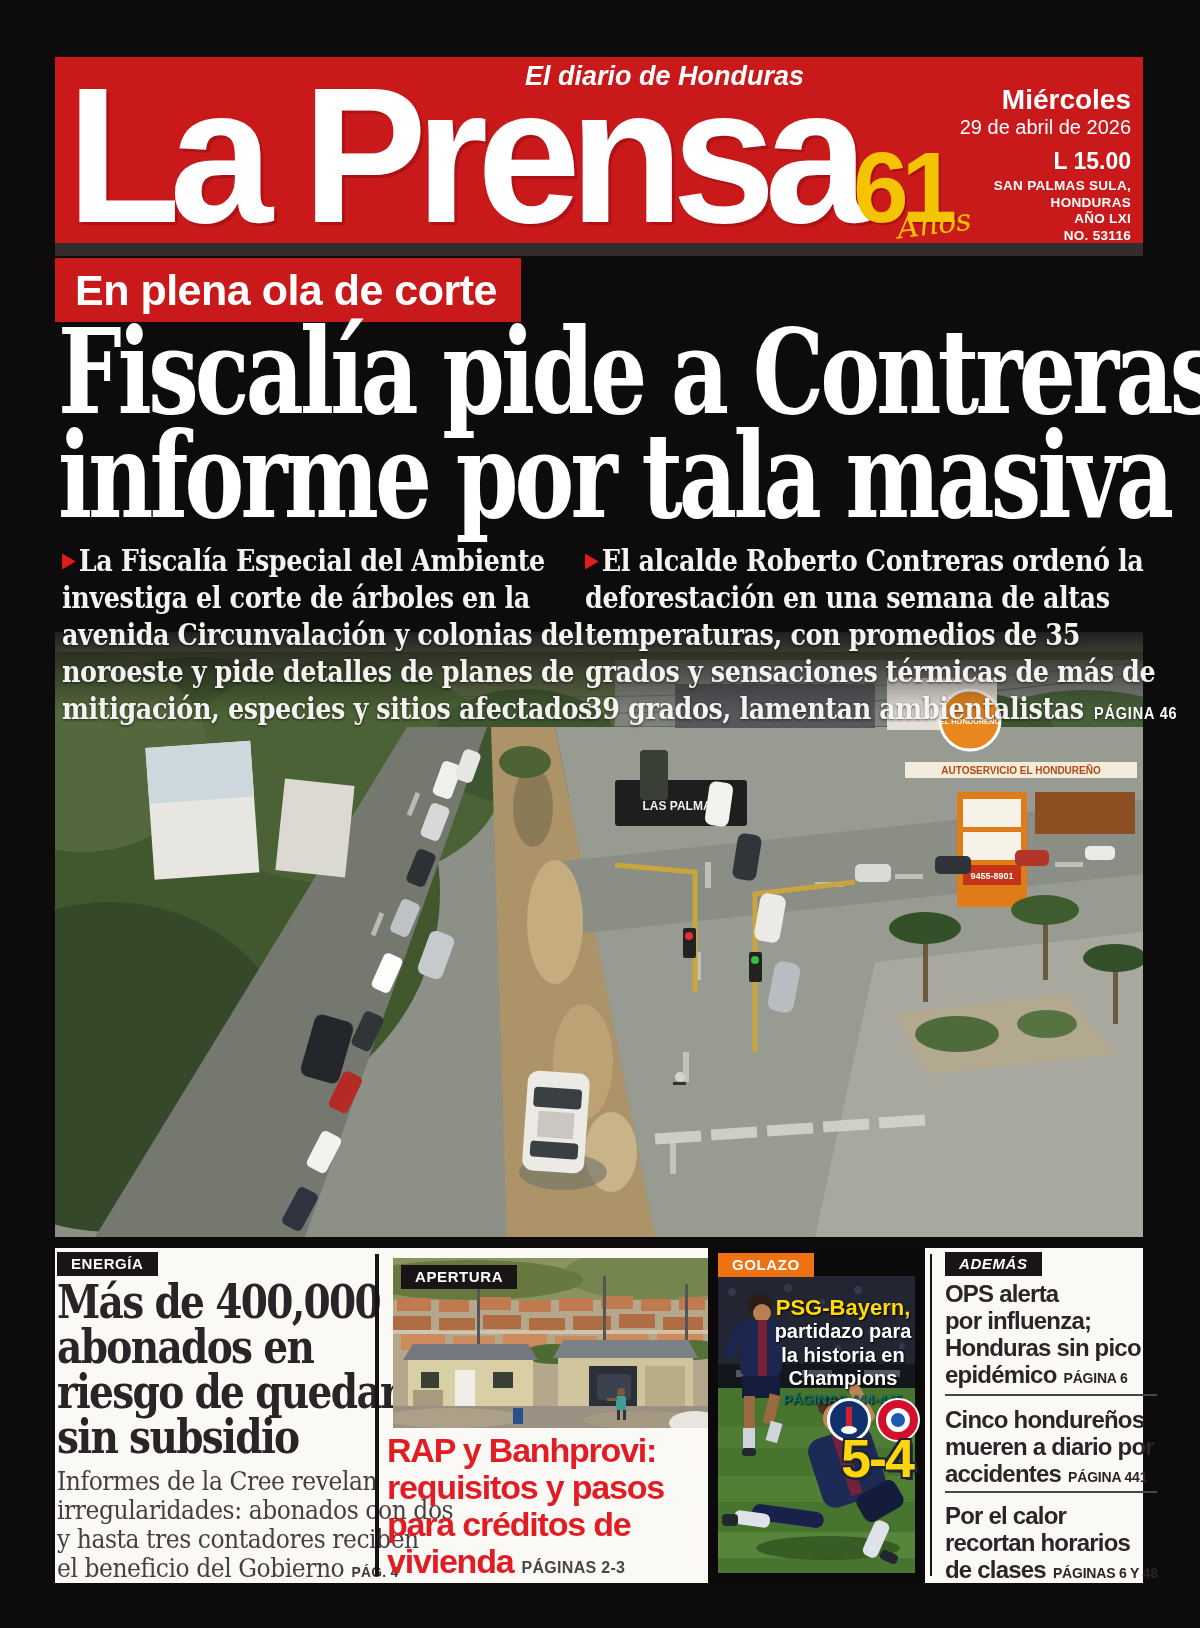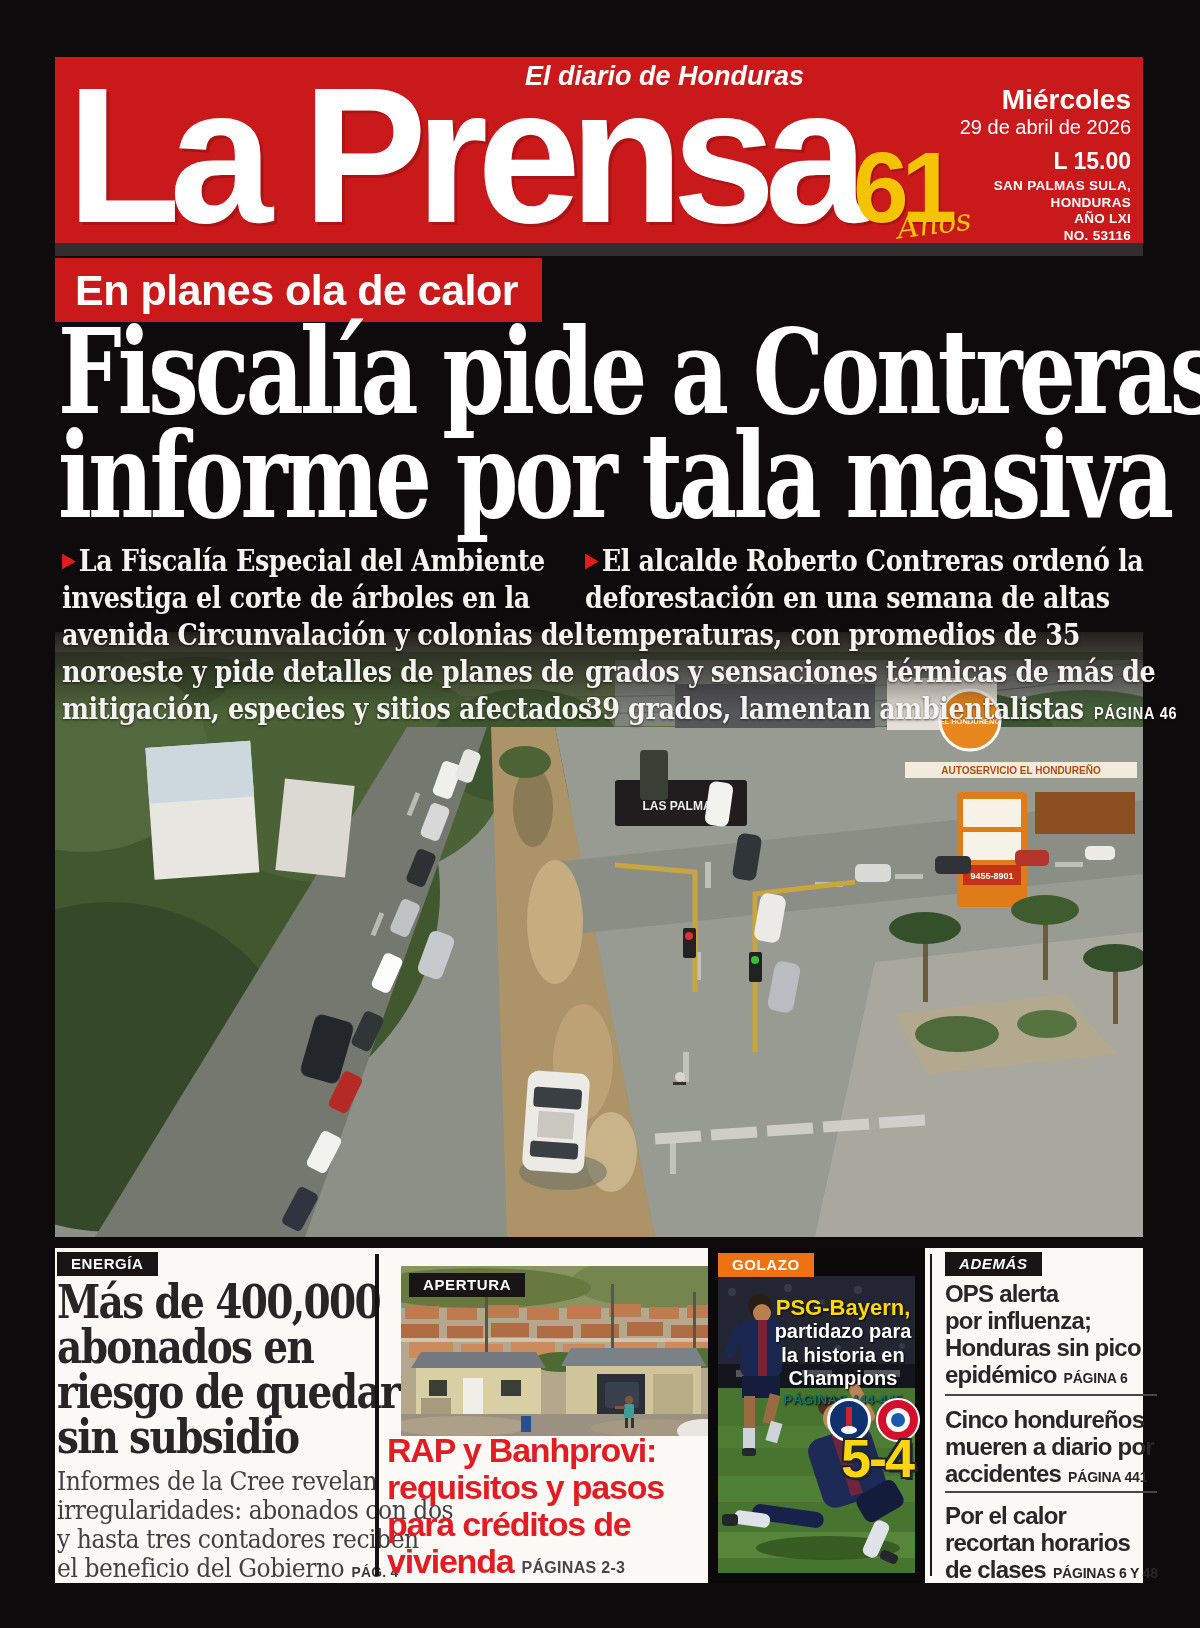--- a/index.html
+++ b/index.html
@@ -52,21 +52,21 @@
   .vdiv{position:absolute;top:6px;height:322px;width:4px;background:#151213;}
 
   .energia-headline{position:absolute;left:2px;top:32px;color:#292425;
        font-family:"DejaVu Serif",serif;font-weight:700;font-size:46px;line-height:45px;
        letter-spacing:-2px;transform:scaleX(.85);transform-origin:left top;white-space:nowrap;}
   .energia-body{position:absolute;left:2px;top:219px;color:#453f40;
        font-family:"DejaVu Serif",serif;font-size:25.5px;line-height:29px;letter-spacing:-.5px;white-space:nowrap;
        transform:scaleX(.92);transform-origin:left top;}
   .aref{font:700 15px "Liberation Sans",sans-serif;color:#3c3738;margin-left:8px;letter-spacing:.3px;}
 
-  .apertura-photo{position:absolute;left:330px;top:2px;width:315px;height:170px;margin:16px;overflow:hidden;}
+  .apertura-photo{position:absolute;left:330px;top:2px;width:315px;height:170px;margin:8px;overflow:hidden;}
   .apertura-label{left:8px;top:7px;position:absolute;}
   .rap-headline{position:absolute;left:332px;top:184px;color:#e11d23;
        font:700 34px/37px "Liberation Sans",sans-serif;letter-spacing:-1.2px;white-space:nowrap;}
 
   .golazo-panel{position:absolute;left:653px;top:0;width:217px;height:335px;background:#0b090a;}
   .golazo-label{left:10px;top:5px;position:absolute;background:#ee7212;}
   .golazo-photo{position:absolute;left:10px;top:28px;width:197px;height:297px;margin:0;}
   .g-text{position:absolute;right:2px;top:48px;width:160px;text-align:center;z-index:3;}
   .g-high{font:700 22px/24px "Liberation Sans",sans-serif;color:#ffd90a;text-shadow:1px 1px 2px #000;}
   .g-line{font:700 20px/23.5px "Liberation Sans",sans-serif;color:#fff;text-shadow:1px 1px 2px #000;}
@@ -106,21 +106,21 @@
       <div class="price">L 15.00</div>
       <div class="mini" style="margin-top:4px;">SAN PALMAS SULA,</div>
       <div class="mini">HONDURAS</div>
       <div class="mini">AÑO LXI</div>
       <div class="mini">NO. 53116</div>
       <div class="mini">448 PÁGINAS</div>
     </div>
   </header>
   <div class="band-shadow"></div>
 
-  <div class="kicker">En planes ola de calor</div>
+  <div class="kicker">En plena ola de corte</div>
   <div class="headline">
     <div>Fiscalía pide a Contreras</div>
     <div>informe por tala masiva</div>
   </div>
 
   <figure class="main-photo">
     <svg width="1088" height="605" viewBox="0 0 1088 605" preserveAspectRatio="none">
       <rect width="1088" height="605" fill="#8d9087"></rect>
       <rect y="0" width="1088" height="100" fill="#5c6b44"></rect>
       <rect x="560" y="28" width="528" height="66" fill="#7f837c"></rect>

